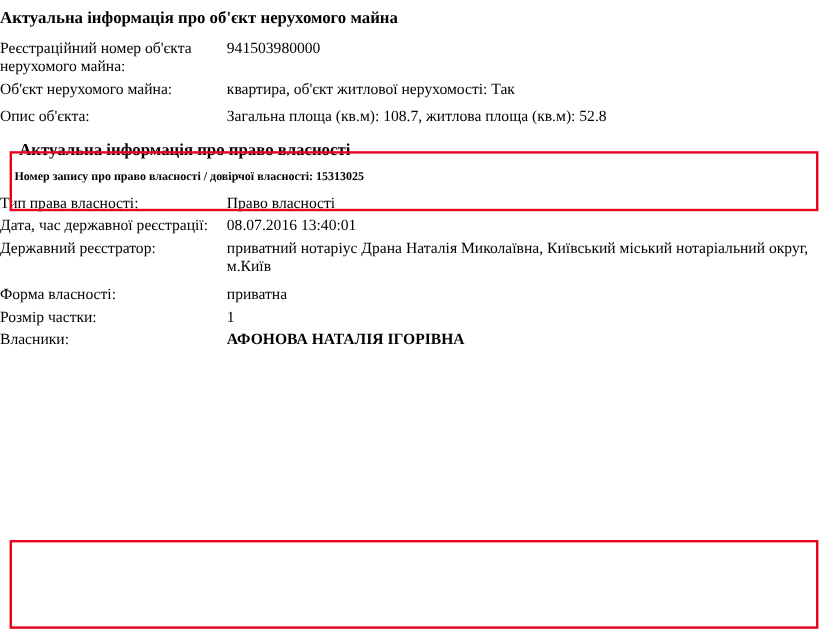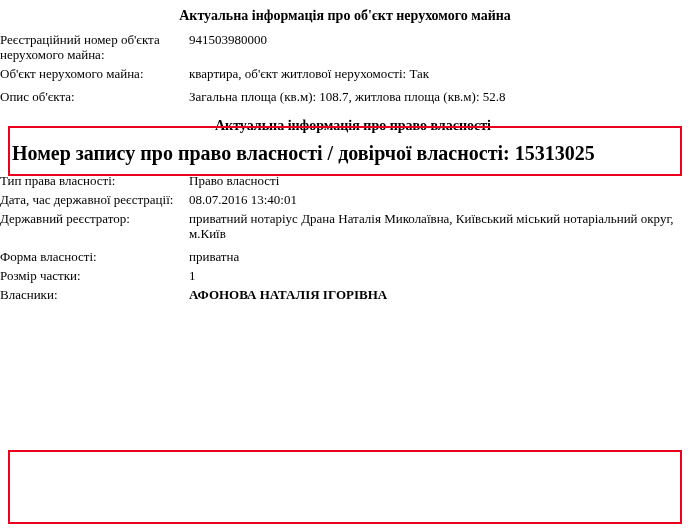--- a/index.html
+++ b/index.html
@@ -17,33 +17,33 @@
     overflow: hidden;
   }
   .page {
     position: relative;
     width: 690px;
     height: 532px;
     padding: 0;
     box-sizing: border-box;
   }
   .section-title {
-    text-align: center;
+    text-align: left;
     font-weight: bold;
     font-size: 14px;
     padding: 8px 0 6px 0;
   }
   .section-title.second {
     padding-top: 12px;
     padding-bottom: 6px;
     padding-left: 16px;
   }
   .record-line {
     font-weight: bold;
-    font-size: 20px;
+    font-size: 10px;
     padding: 2px 0 6px 12px;
   }
   table.kv {
     border-collapse: collapse;
     width: 100%;
     table-layout: fixed;
   }
   table.kv td {
     vertical-align: top;
     padding: 2px 4px 2px 0;

